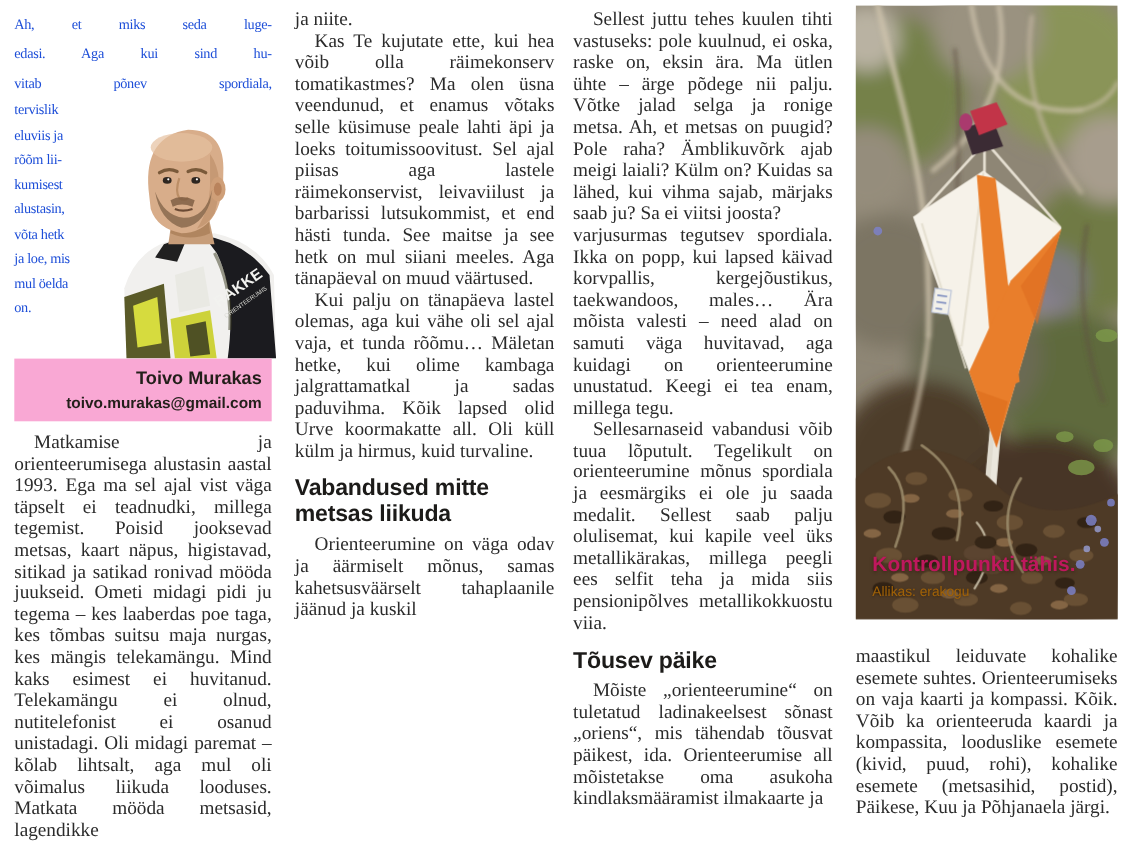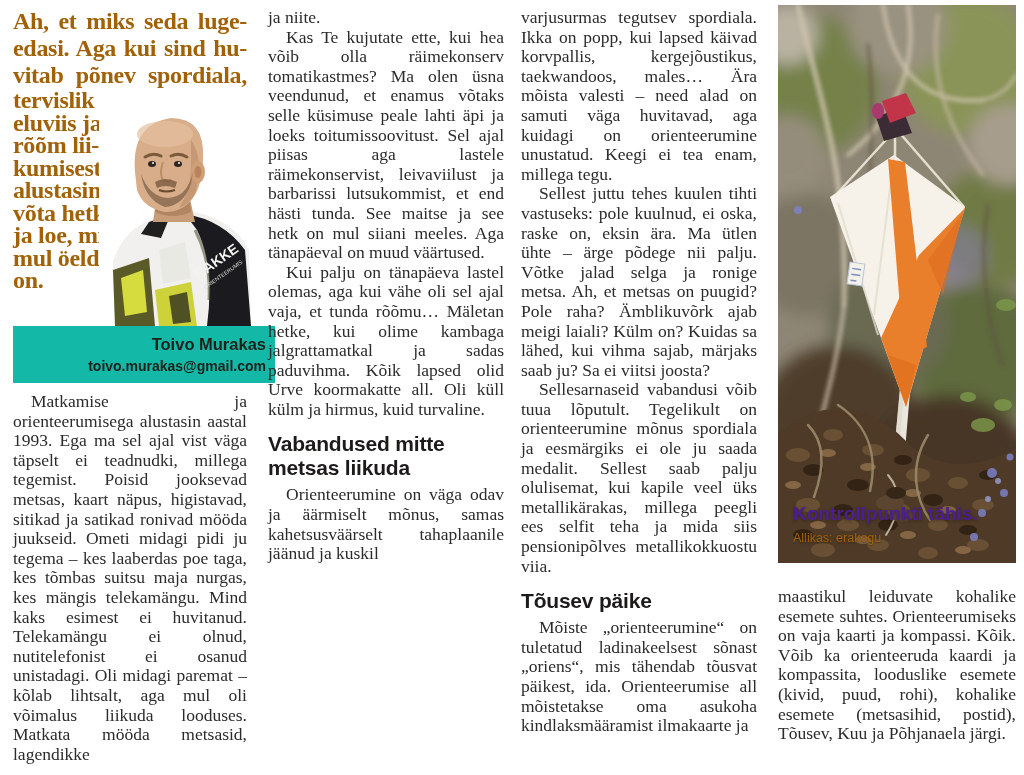--- a/index.html
+++ b/index.html
@@ -6,50 +6,50 @@
   .page{position:relative;width:1024px;height:775px;background:#ffffff;overflow:hidden;
         font-family:"Liberation Serif",serif;}
   .col{position:absolute;top:8px;}
   #col1{left:13px;width:234px;height:759px;}
   #col2{left:268px;width:236px;}
   #col3{left:521px;width:236px;}
   #col4{left:778px;top:5px;width:238px;}
 
   
   .lede{position:absolute;left:0;top:0;width:234px;}
-  .lede-line{font-family:"Liberation Serif",serif;font-weight:bold;color:#a16207;
-             font-size:24px;letter-spacing:-0.3px;}
+  .lede-line{font-family:"Liberation Serif",serif;font-weight:normal;color:#1d4ed8;
+             font-size:13px;letter-spacing:-0.3px;}
   .lede-full{line-height:27px;width:234px;text-align:justify;text-align-last:justify;}
   .lede-narrow{line-height:22.5px;width:96px;white-space:nowrap;}
 
   
   .author-photo{position:absolute;left:86px;top:102px;width:152px;height:216px;}
   .author-photo svg{display:block;}
 
   
-  .byline-box{position:absolute;left:0;top:318px;width:262px;height:57px;background:#14b8a6;
+  .byline-box{position:absolute;left:0;top:318px;width:234px;height:57px;background:#f9a8d4;
               box-sizing:border-box;padding:7px 9px 0 0;text-align:right;
               font-family:"Liberation Sans",sans-serif;font-weight:bold;color:#231f1a;}
   .byline-name{font-size:16.5px;line-height:22px;}
   .byline-email{font-size:14px;line-height:22px;}
 
   
   .body{font-family:"Liberation Serif",serif;font-size:17.5px;line-height:19.6px;
         text-align:justify;color:#2b2b2b;margin:0;}
   .indent{text-indent:18px;}
   .col1-p1{position:absolute;left:0;top:384px;width:234px;}
   h2.sect{font-family:"Liberation Sans",sans-serif;font-weight:700;font-size:21px;
           line-height:24px;color:#1c1b19;letter-spacing:-0.2px;margin:13px 0 5px 0;}
 
   
   .flag-photo{position:relative;width:238px;height:558px;}
   .flag-photo svg{display:block;}
   .flag-caption{position:absolute;left:15px;top:498px;}
   .caption-title{font-family:"Liberation Sans",sans-serif;font-weight:bold;font-size:19px;
-                 line-height:22px;color:#4c1d95;text-shadow:0 1px 3px rgba(40,25,10,.55);}
+                 line-height:22px;color:#be185d;text-shadow:0 1px 3px rgba(40,25,10,.55);}
   .caption-source{font-family:"Liberation Sans",sans-serif;font-size:12.5px;line-height:16px;
                   color:#a16207;margin-top:5px;text-shadow:0 1px 2px rgba(40,25,10,.5);}
   #col4 .tail{margin-top:24px;}
 </style>
 </head>
 <body>
 
 <div class="page">
 
   <section class="col" id="col1">
@@ -116,22 +116,22 @@
 
   <section class="col" id="col2">
     <p class="body">ja niite.</p>
     <p class="body indent">Kas Te kujutate ette, kui hea võib olla räimekonserv tomatikastmes? Ma olen üsna veendunud, et enamus võtaks selle küsimuse peale lahti äpi ja loeks toitumissoovitust. Sel ajal piisas aga lastele räimekonservist, leivaviilust ja barbarissi lutsukommist, et end hästi tunda. See maitse ja see hetk on mul siiani meeles. Aga tänapäeval on muud väärtused.</p>
     <p class="body indent">Kui palju on tänapäeva lastel olemas, aga kui vähe oli sel ajal vaja, et tunda rõõmu… Mäletan hetke, kui olime kambaga jalgrattamatkal ja sadas paduvihma. Kõik lapsed olid Urve koormakatte all. Oli küll külm ja hirmus, kuid turvaline.</p>
     <h2 class="sect">Vabandused mitte metsas liikuda</h2>
     <p class="body indent">Orienteerumine on väga odav ja äärmiselt mõnus, samas kahetsusväärselt tahaplaanile jäänud ja kuskil</p>
   </section>
 
   <section class="col" id="col3">
+    <p class="body indent">Sellest juttu tehes kuulen tihti vastuseks: pole kuulnud, ei oska, raske on, eksin ära. Ma ütlen ühte – ärge põdege nii palju. Võtke jalad selga ja ronige metsa. Ah, et metsas on puugid? Pole raha? Ämblikuvõrk ajab meigi laiali? Külm on? Kuidas sa lähed, kui vihma sajab, märjaks saab ju? Sa ei viitsi joosta?</p>
     <p class="body">varjusurmas tegutsev spordiala. Ikka on popp, kui lapsed käivad korvpallis, kergejõustikus, taekwandoos, males… Ära mõista valesti – need alad on samuti väga huvitavad, aga kuidagi on orienteerumine unustatud. Keegi ei tea enam, millega tegu.</p>
-    <p class="body indent">Sellest juttu tehes kuulen tihti vastuseks: pole kuulnud, ei oska, raske on, eksin ära. Ma ütlen ühte – ärge põdege nii palju. Võtke jalad selga ja ronige metsa. Ah, et metsas on puugid? Pole raha? Ämblikuvõrk ajab meigi laiali? Külm on? Kuidas sa lähed, kui vihma sajab, märjaks saab ju? Sa ei viitsi joosta?</p>
     <p class="body indent">Sellesarnaseid vabandusi võib tuua lõputult. Tegelikult on orienteerumine mõnus spordiala ja eesmärgiks ei ole ju saada medalit. Sellest saab palju olulisemat, kui kapile veel üks metallikärakas, millega peegli ees selfit teha ja mida siis pensionipõlves metallikokkuostu viia.</p>
     <h2 class="sect">Tõusev päike</h2>
     <p class="body indent">Mõiste „orienteerumine“ on tuletatud ladinakeelsest sõnast „oriens“, mis tähendab tõusvat päikest, ida. Orienteerumise all mõistetakse oma asukoha kindlaksmääramist ilmakaarte ja</p>
   </section>
 
   <section class="col" id="col4">
     <div class="flag-photo">
       <svg width="238" height="558" viewBox="0 0 238 558" xmlns="http://www.w3.org/2000/svg">
         <defs>
           <filter id="b8" x="-40%" y="-40%" width="180%" height="180%">
@@ -269,16 +269,16 @@
         <g fill="#9aa0d8" opacity="0.8">
           <circle cx="220" cy="476" r="3"></circle>
             <circle cx="210" cy="494" r="3"></circle>
         </g>
       </svg>
       <div class="flag-caption">
         <div class="caption-title">Kontrollpunkti tähis.</div>
         <div class="caption-source">Allikas: erakogu</div>
       </div>
     </div>
-    <p class="body tail">maastikul leiduvate kohalike esemete suhtes. Orienteerumiseks on vaja kaarti ja kompassi. Kõik. Võib ka orienteeruda kaardi ja kompassita, looduslike esemete (kivid, puud, rohi), kohalike esemete (metsasihid, postid), Tõusev, Kuu ja Põhjanaela järgi.</p>
+    <p class="body tail">maastikul leiduvate kohalike esemete suhtes. Orienteerumiseks on vaja kaarti ja kompassi. Kõik. Võib ka orienteeruda kaardi ja kompassita, looduslike esemete (kivid, puud, rohi), kohalike esemete (metsasihid, postid), Päikese, Kuu ja Põhjanaela järgi.</p>
   </section>
 
 </div>
 
 </body></html>

